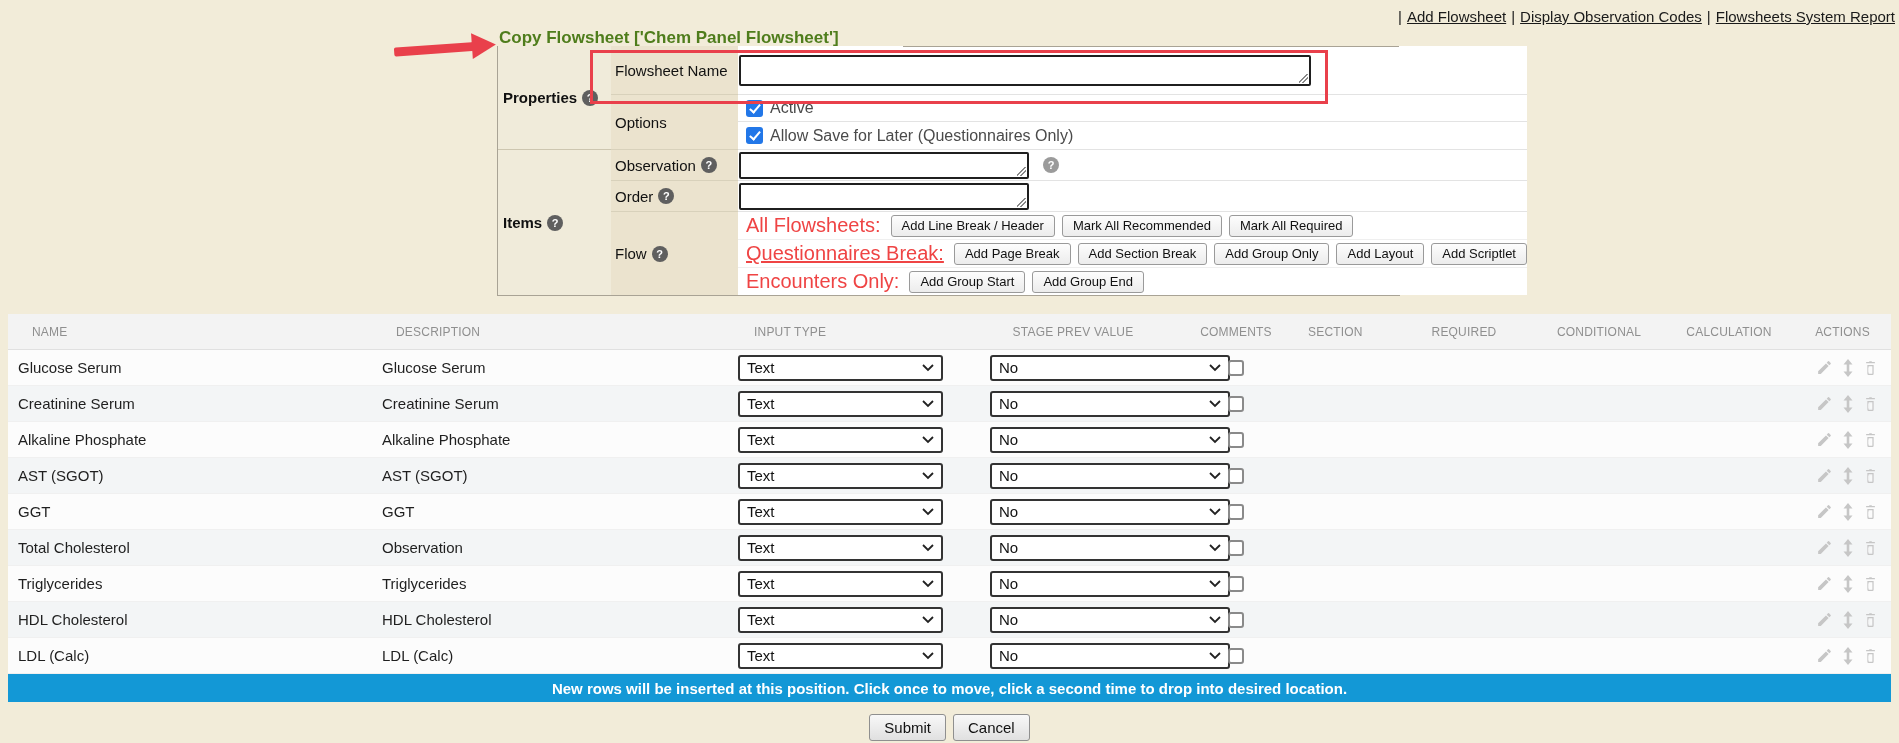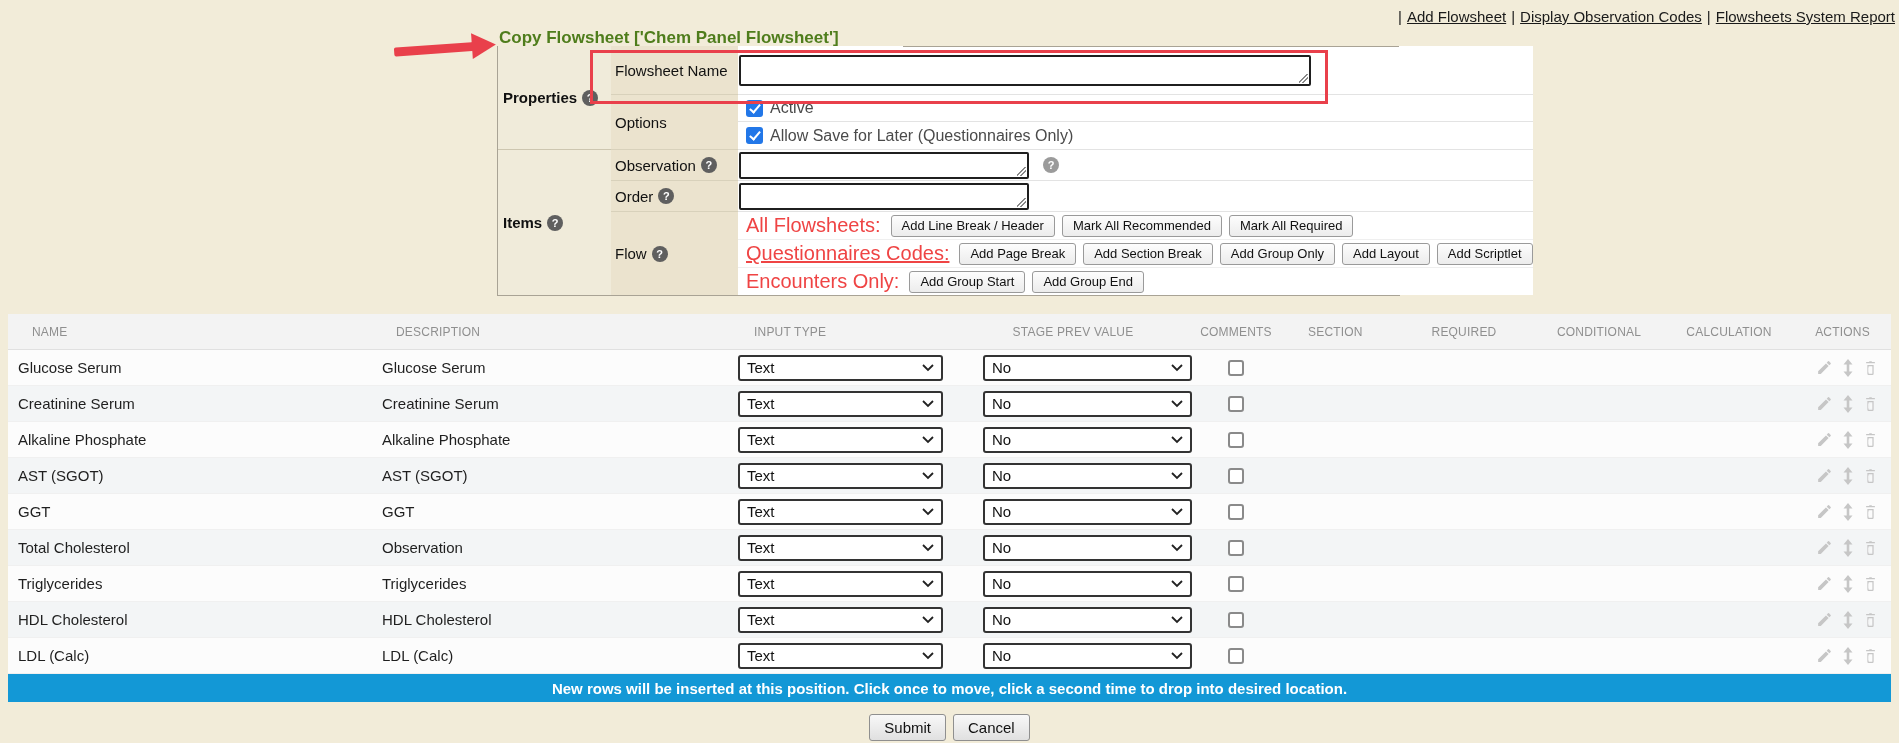--- a/index.html
+++ b/index.html
@@ -59,21 +59,21 @@
   .thead { height:36px; background:#f3f3f3; border-bottom:1px solid #e0e0e0; }
   .thead .hc { font-size:12px; color:#8f8f8f; letter-spacing:.2px; }
   .hc.l { padding-left:24px; text-align:left; }
   .hc.c { text-align:center; }
   .trow { height:36px; border-bottom:1px solid #f0f0f0; }
   .trow:nth-child(odd) { background:#fcfcfc; }
   .trow:nth-child(even) { background:#f3f5f6; }
   .cell-txt { font-size:15px; color:#1f1f1f; padding-left:10px; white-space:nowrap; }
   .sel { height:26px; border:2px solid #333; border-radius:3px; background:#fff; display:flex; align-items:center; justify-content:space-between; padding:0 7px; font-size:15px; color:#111; cursor:pointer; }
   .sel-it { width:205px; margin-left:8px; }
-  .sel-st { width:209px; margin-left:25px; }
+  .sel-st { width:240px; margin-left:32px; }
   .cb-un { width:16px; height:16px; border:2px solid #8a8a8a; border-radius:3px; background:#fff; margin:0 auto; cursor:pointer; }
   .actions { display:flex; align-items:center; gap:9px; padding-left:22px; }
   .actions svg { cursor:pointer; display:block; }
 
   .insert-bar { height:28px; background:#1398d6; color:#fff; font-size:15px; font-weight:600; display:flex; align-items:center; justify-content:center; cursor:pointer; }
 
   .footer { position:absolute; top:714px; left:0; width:100%; display:flex; justify-content:center; gap:7px; }
   .btn-lg { font-family:"Liberation Sans",sans-serif; font-size:15px; color:#111; padding:3px 14px; height:27px;
     background:linear-gradient(#f8f8f8,#e0e0e0); border:1px solid #8f8f8f; border-radius:3px; cursor:pointer; }
 </style>
@@ -152,21 +152,21 @@
       </div>
       <div class="c3 last" style="grid-row:6">
         <div class="flow-lines" id="flow-lines">
             <div class="flow-line">
               <span class="flow-label">All Flowsheets:</span>
               <button class="btn-sm">Add Line Break / Header</button>
               <button class="btn-sm">Mark All Recommended</button>
               <button class="btn-sm">Mark All Required</button>
             </div>
             <div class="flow-line">
-              <span class="flow-label u">Questionnaires Codes:</span>
+              <span class="flow-label u">Questionnaires Break:</span>
               <button class="btn-sm">Add Page Break</button>
               <button class="btn-sm">Add Section Break</button>
               <button class="btn-sm">Add Group Only</button>
               <button class="btn-sm">Add Layout</button>
               <button class="btn-sm">Add Scriptlet</button>
             </div>
             <div class="flow-line">
               <span class="flow-label">Encounters Only:</span>
               <button class="btn-sm">Add Group Start</button>
               <button class="btn-sm">Add Group End</button>

